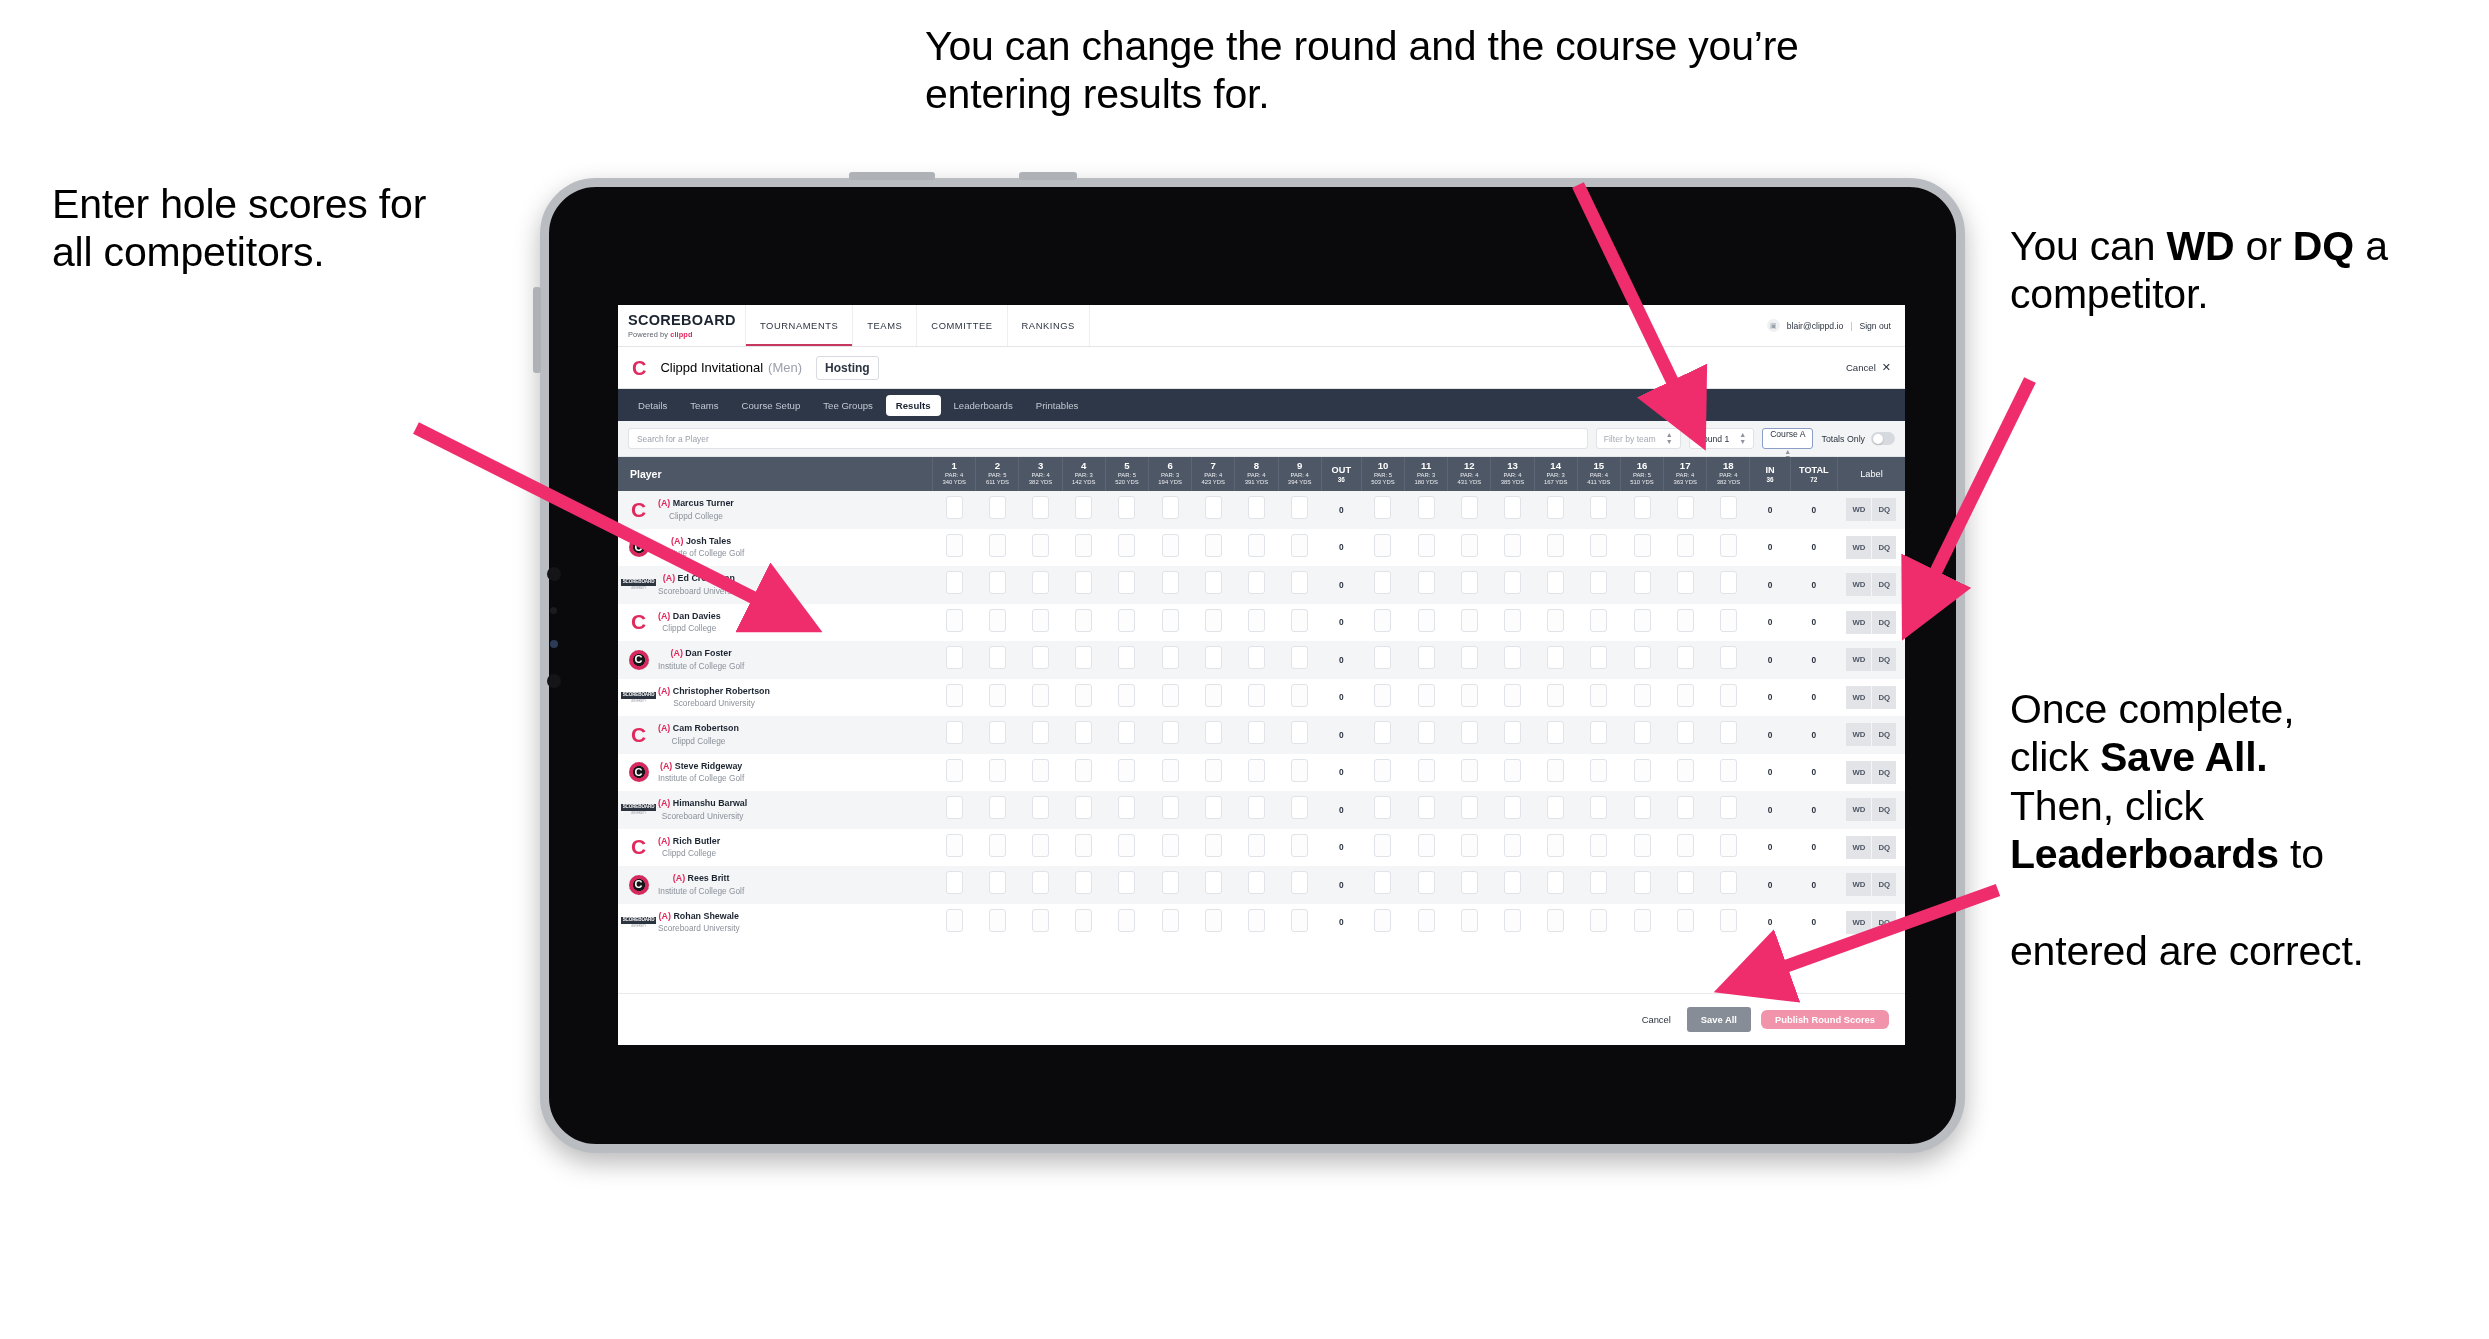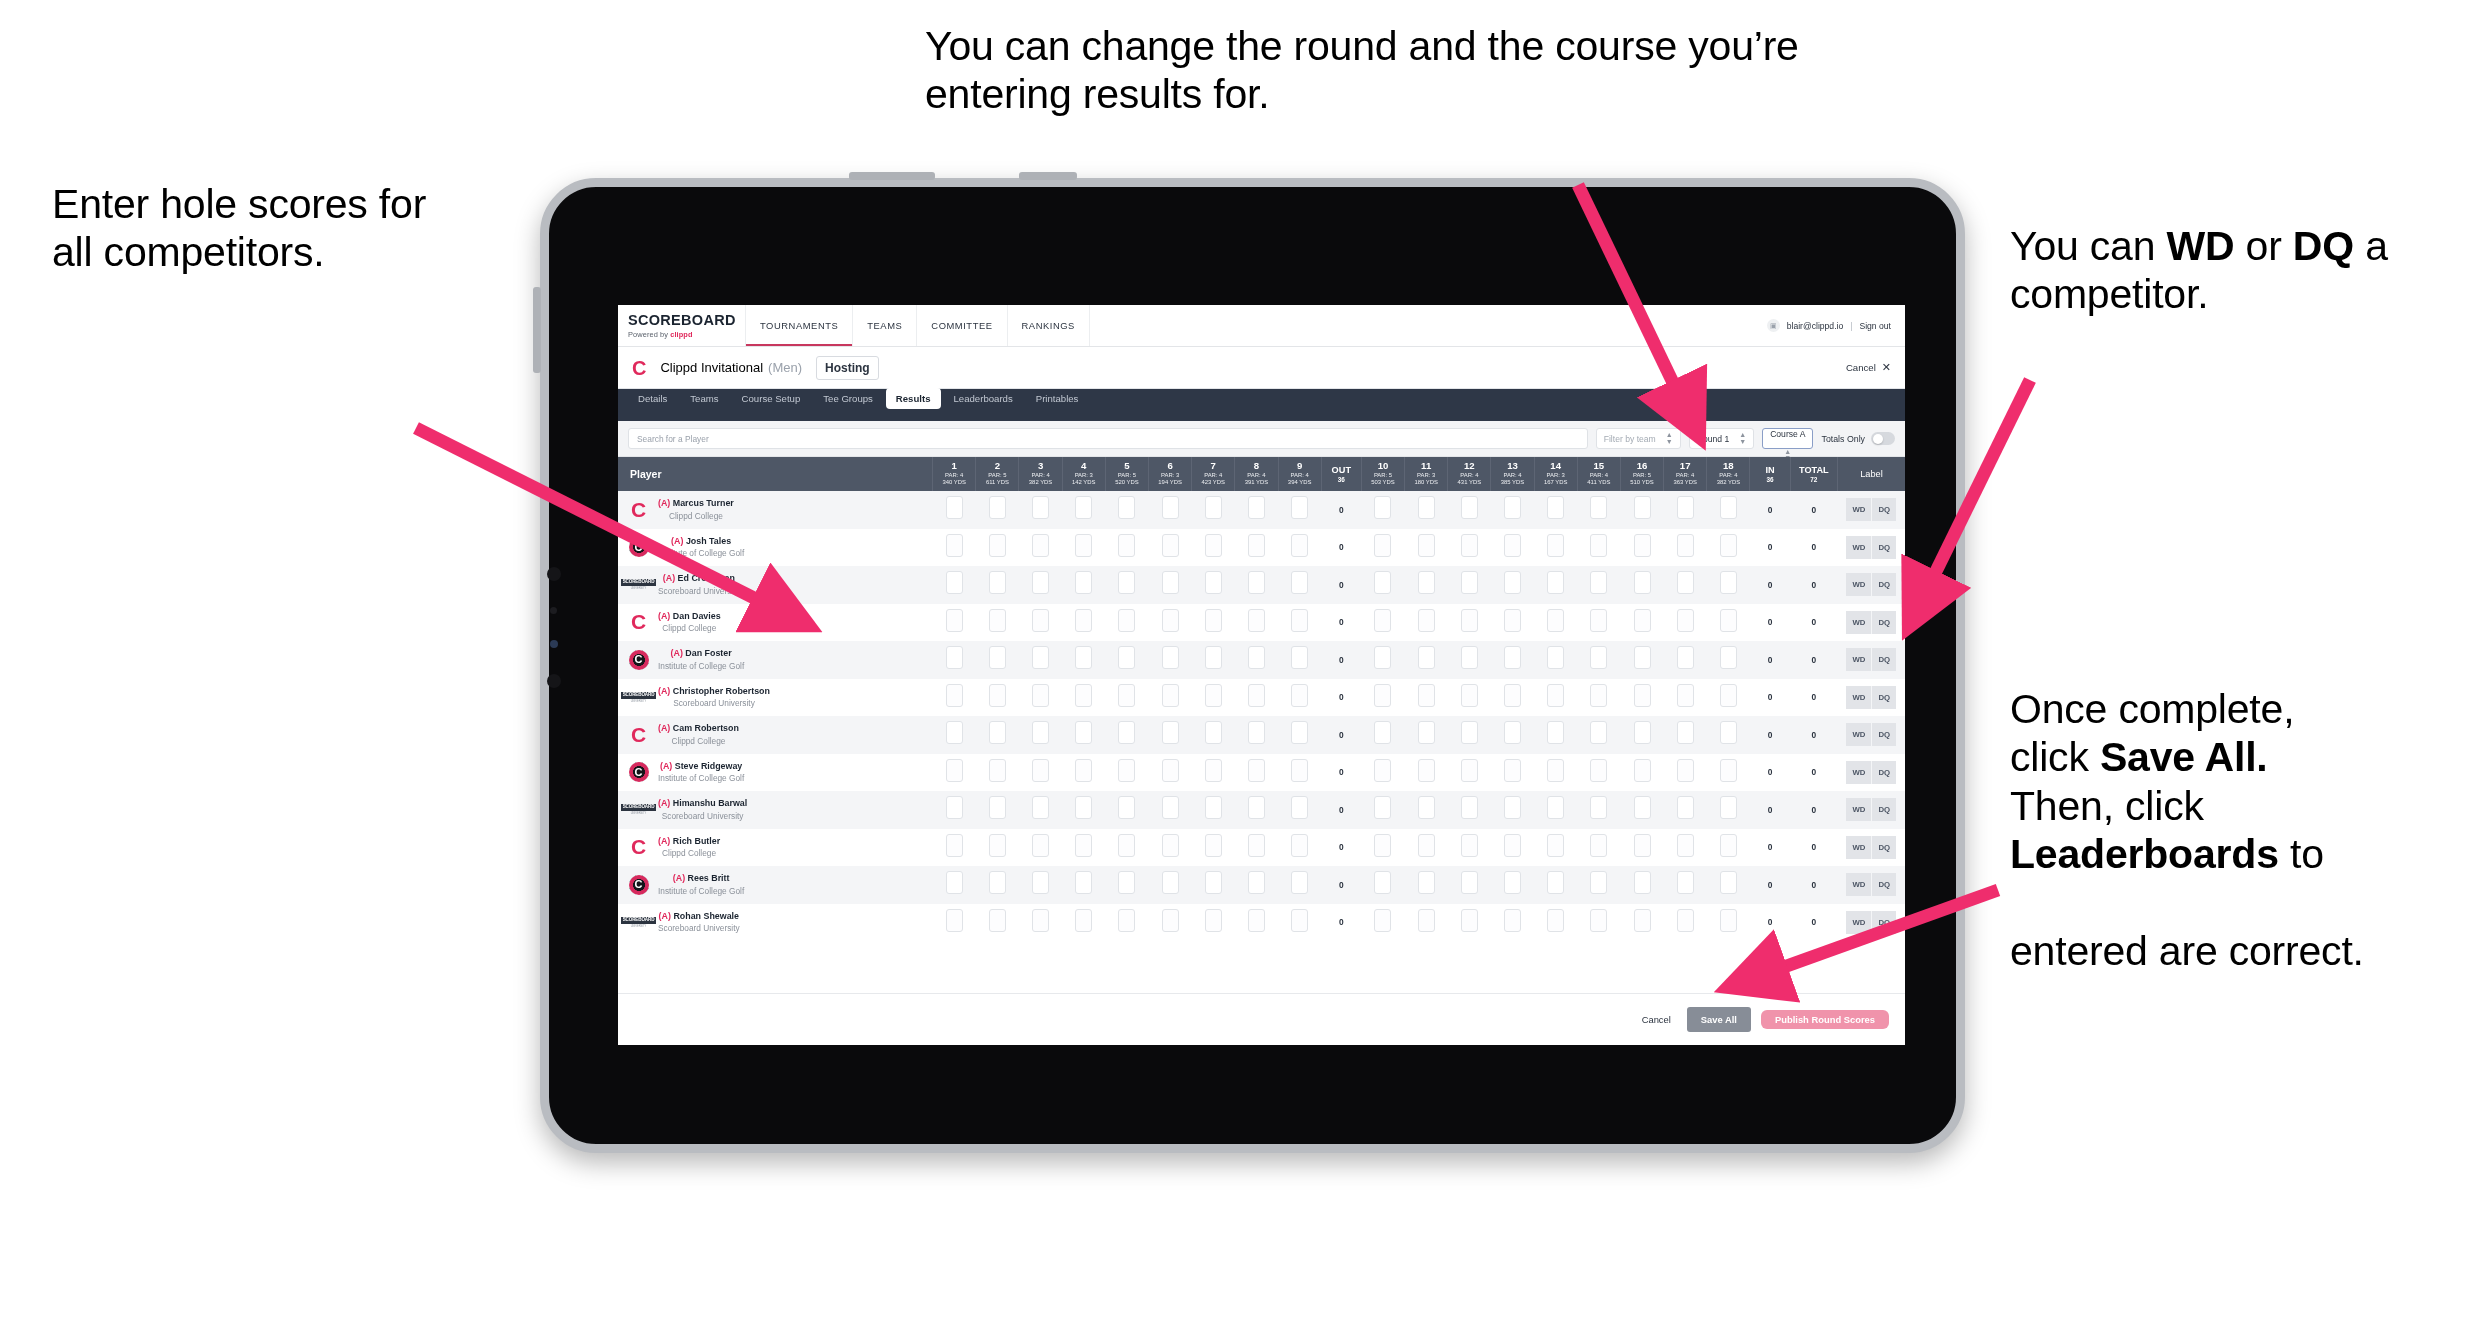--- a/index.html
+++ b/index.html
@@ -100,21 +100,21 @@
   .hosting-badge {
     margin-left:14px; font-size:12px; font-weight:700; color:#2c3440;
     border:1px solid #d8dbe0; border-radius:3px; padding:4px 8px; background:#fff;
   }
   .cancel-wrap { margin-left:auto; display:flex; align-items:center; gap:6px; cursor:pointer; }
   .cancel-txt { font-size:9.6px; color:#2c3440; }
   .cancel-x { font-size:11px; color:#2c3440; line-height:1; }
 
   
   .subtabs {
-    height:32px; background:#2e3747; display:flex; align-items:flex-end; padding:12px 10px; gap:3px;
+    height:32px; background:#2e3747; display:flex; align-items:center; padding:12px 10px; gap:3px;
   }
   .st {
     font-size:9.6px; color:#c2c8d2; padding:5px 10px; border-radius:4px; cursor:pointer;
   }
   .st.active { background:#fff; color:#1b2430; font-weight:600; }
 
   
   .filterbar {
     height:36px; background:#f3f4f6; display:flex; align-items:center;
     padding:9px 10px; gap:8px; border-bottom:1px solid #e3e5e8;

